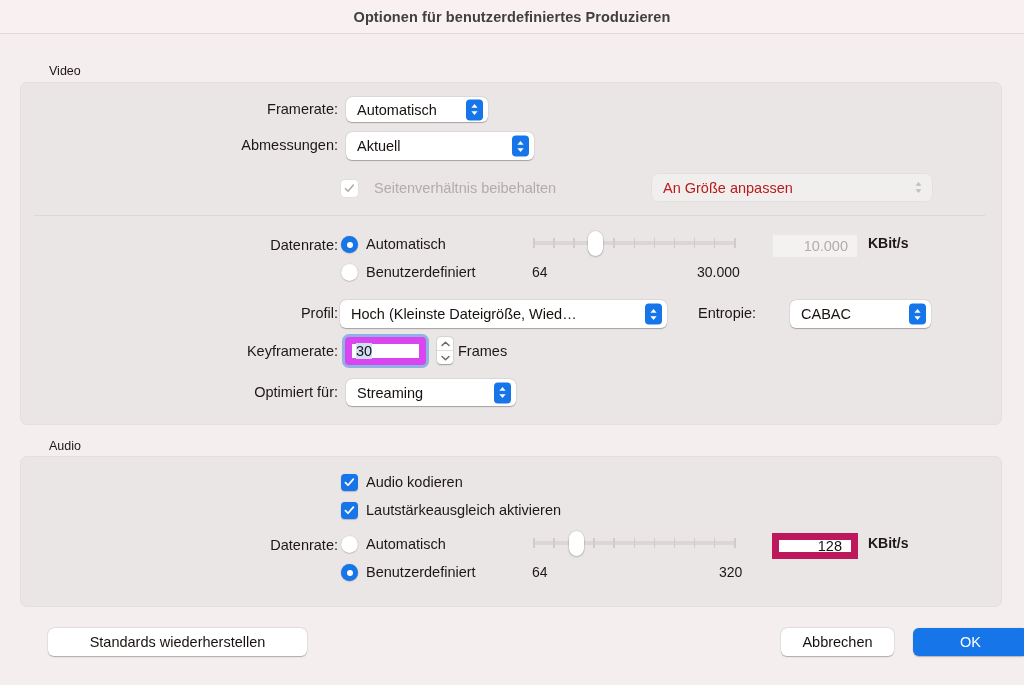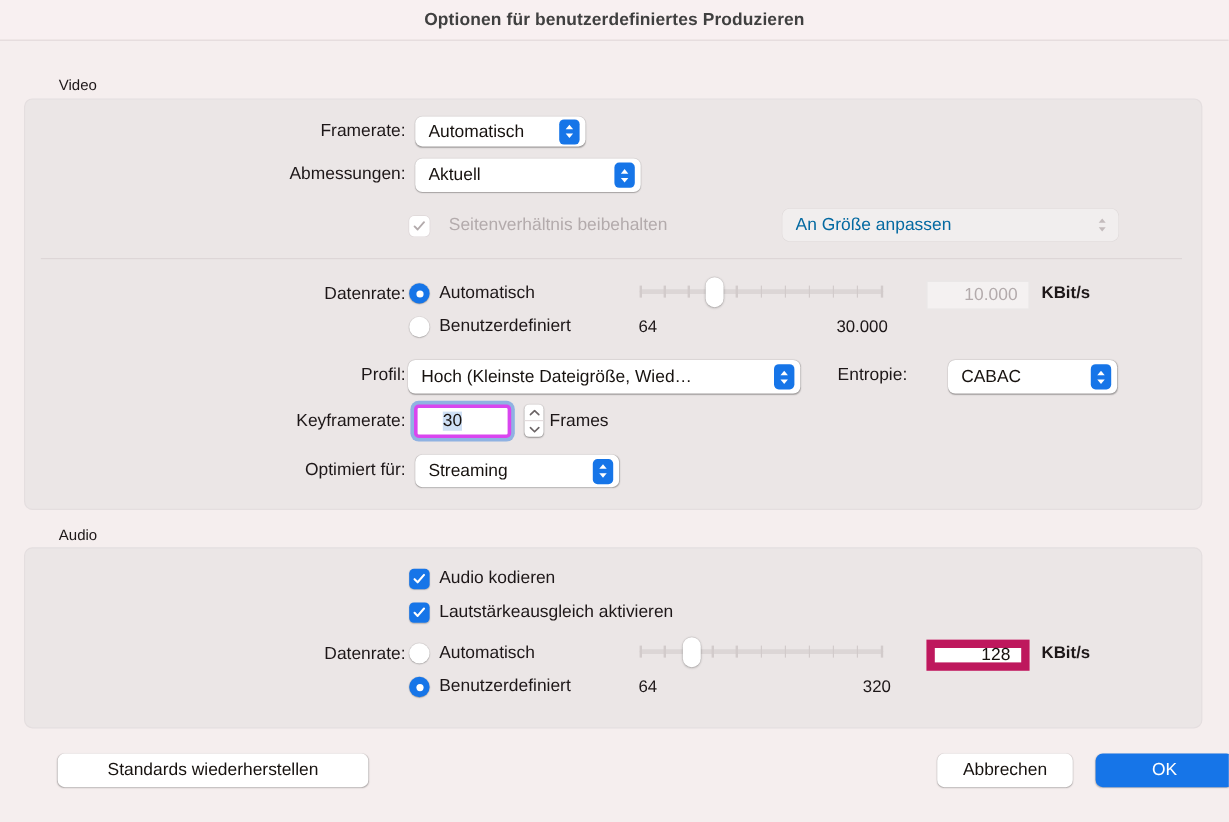--- a/index.html
+++ b/index.html
@@ -65,21 +65,21 @@
   .popup .ptext{white-space:nowrap;overflow:hidden;text-overflow:clip;}
   .popup .chev{
     position:absolute;right:5px;top:50%;transform:translateY(-50%);
     width:17px;height:21px;border-radius:4px;background:#1675e8;
     display:flex;flex-direction:column;align-items:center;justify-content:center;
   }
   .popup .chev svg{display:block;}
   .popup.disabled{
     background:rgba(255,255,255,0.33);
     box-shadow:0 0 0 .5px rgba(0,0,0,.05);
-    color:#0369a1;
+    color:#b91c1c;
   }
   .popup.disabled .chev{background:transparent;}
 
   
   .cb{
     position:absolute;width:17px;height:17px;border-radius:4px;
     background:#1675e8;
     box-shadow:0 0.5px 1px rgba(0,0,0,.2);
     display:flex;align-items:center;justify-content:center;
   }
@@ -124,24 +124,24 @@
     font-size:14.5px;color:#17120f;
     border:7px solid #be185d;
   }
   .field.num{justify-content:flex-end;padding-right:9px;}
   .field.readonly{
     background:rgba(255,255,255,0.45);
     border:1px solid rgba(0,0,0,0.04);
     color:#b3abac;
   }
   .field.focus{
-    border:3px solid #d946ef;
+    border:7px solid #d946ef;
     border-radius:4px;
     box-shadow:0 0 0 3px rgba(51,126,221,.50);
-    padding-left:21px;
+    padding-left:4px;
   }
   .field .sel{background:#cfe0f5;}
 
   
   .stepper{
     position:absolute;width:16px;height:27px;border-radius:4px;
     background:#ffffff;
     box-shadow:0 0.5px 1.2px rgba(0,0,0,.3), 0 0 0 .5px rgba(0,0,0,.07);
     display:flex;flex-direction:column;
   }

